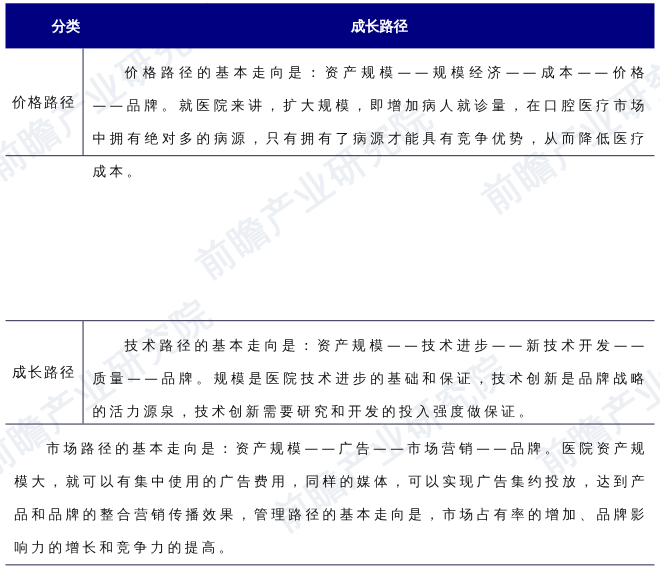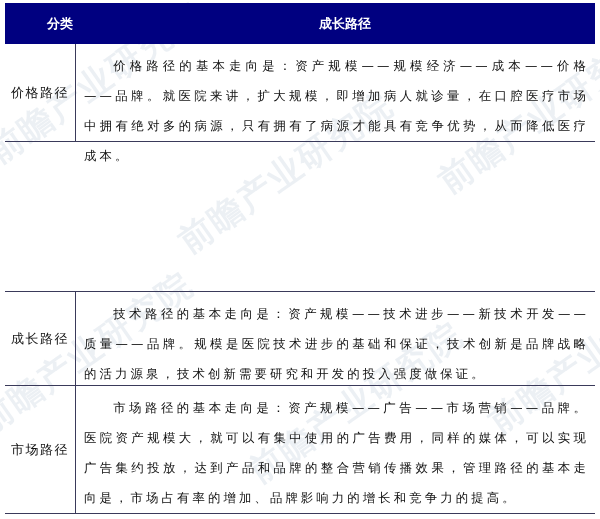--- a/index.html
+++ b/index.html
@@ -105,16 +105,15 @@
 
   <div class="row r2">
   </div>
 
   <div class="row r3">
     <div class="cat">成长路径</div>
     <div class="desc">技术路径的基本走向是：资产规模——技术进步——新技术开发——质量——品牌。规模是医院技术进步的基础和保证，技术创新是品牌战略的活力源泉，技术创新需要研究和开发的投入强度做保证。</div>
   </div>
 
   <div class="row r4">
-    <div class="cat">市场路径</div>
     <div class="desc">市场路径的基本走向是：资产规模——广告——市场营销——品牌。医院资产规模大，就可以有集中使用的广告费用，同样的媒体，可以实现广告集约投放，达到产品和品牌的整合营销传播效果，管理路径的基本走向是，市场占有率的增加、品牌影响力的增长和竞争力的提高。</div>
   </div>
 </div>
 
 </body></html>

